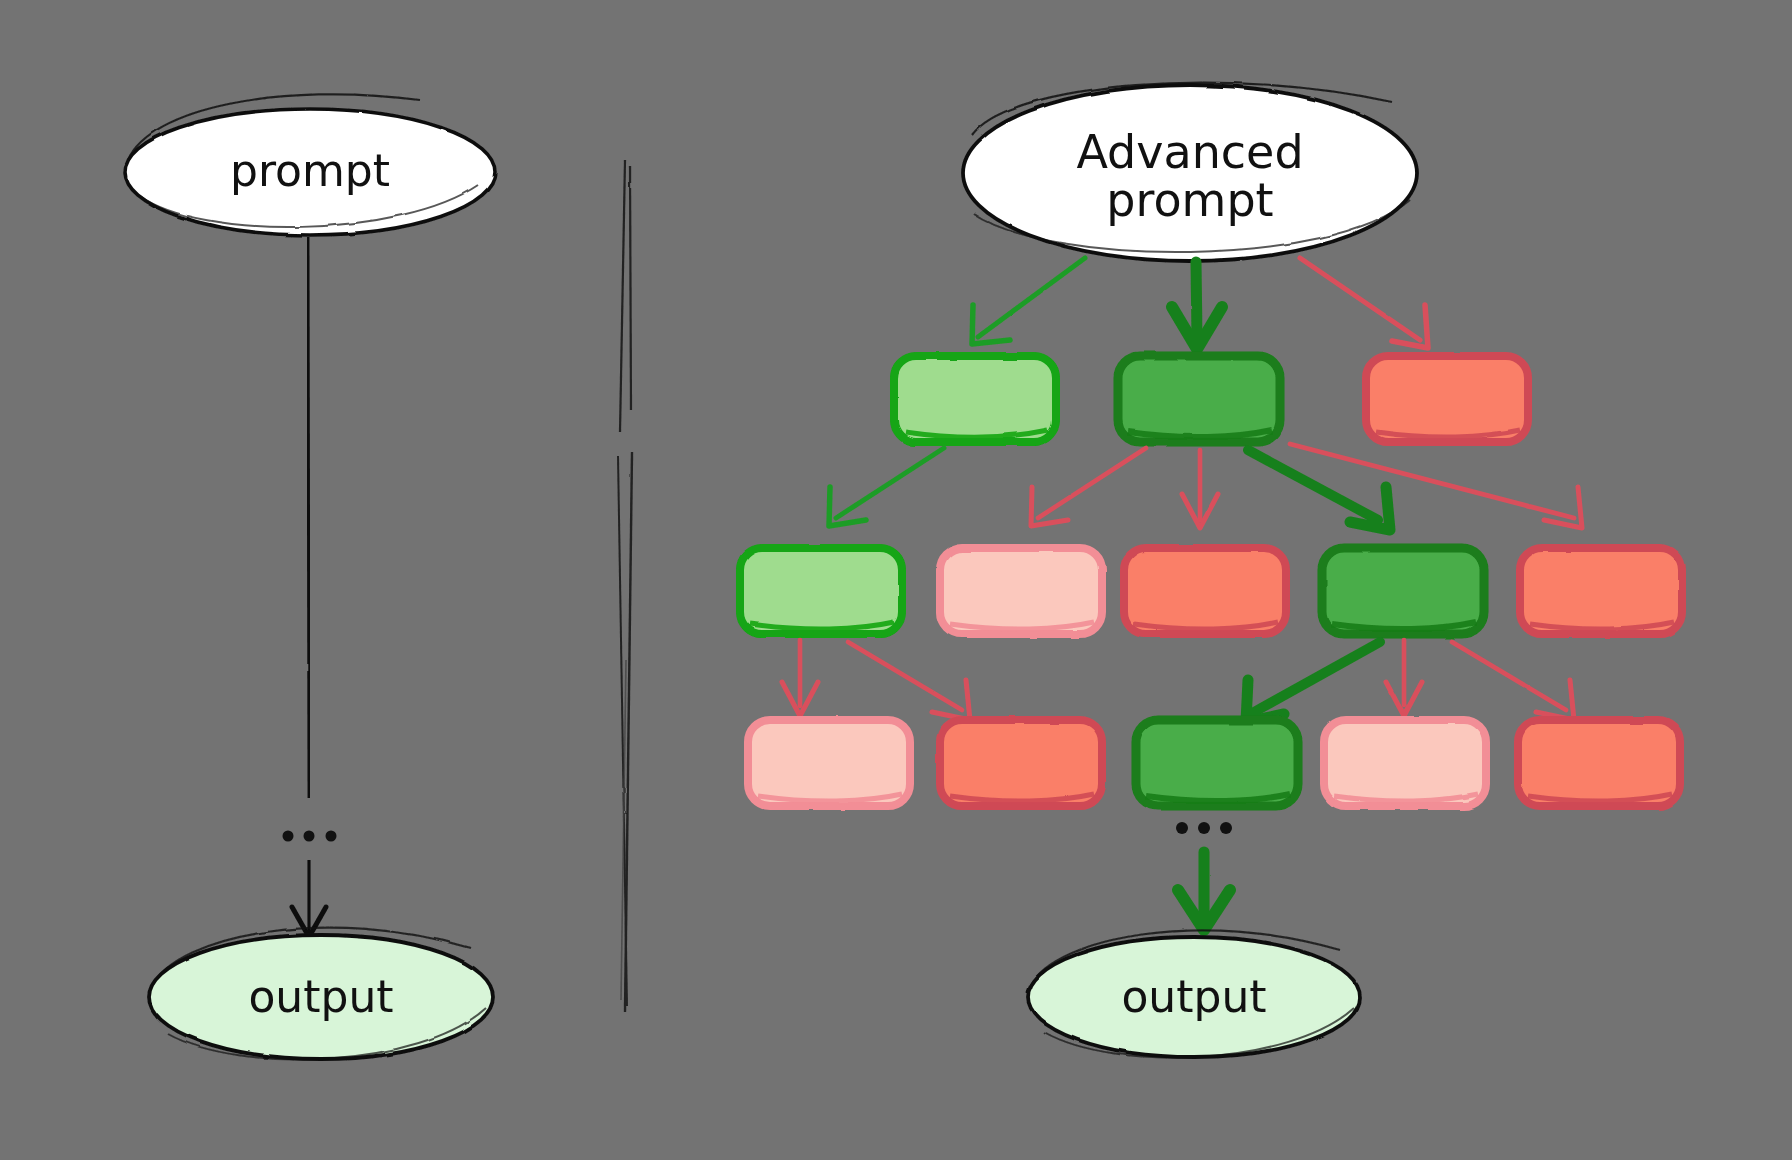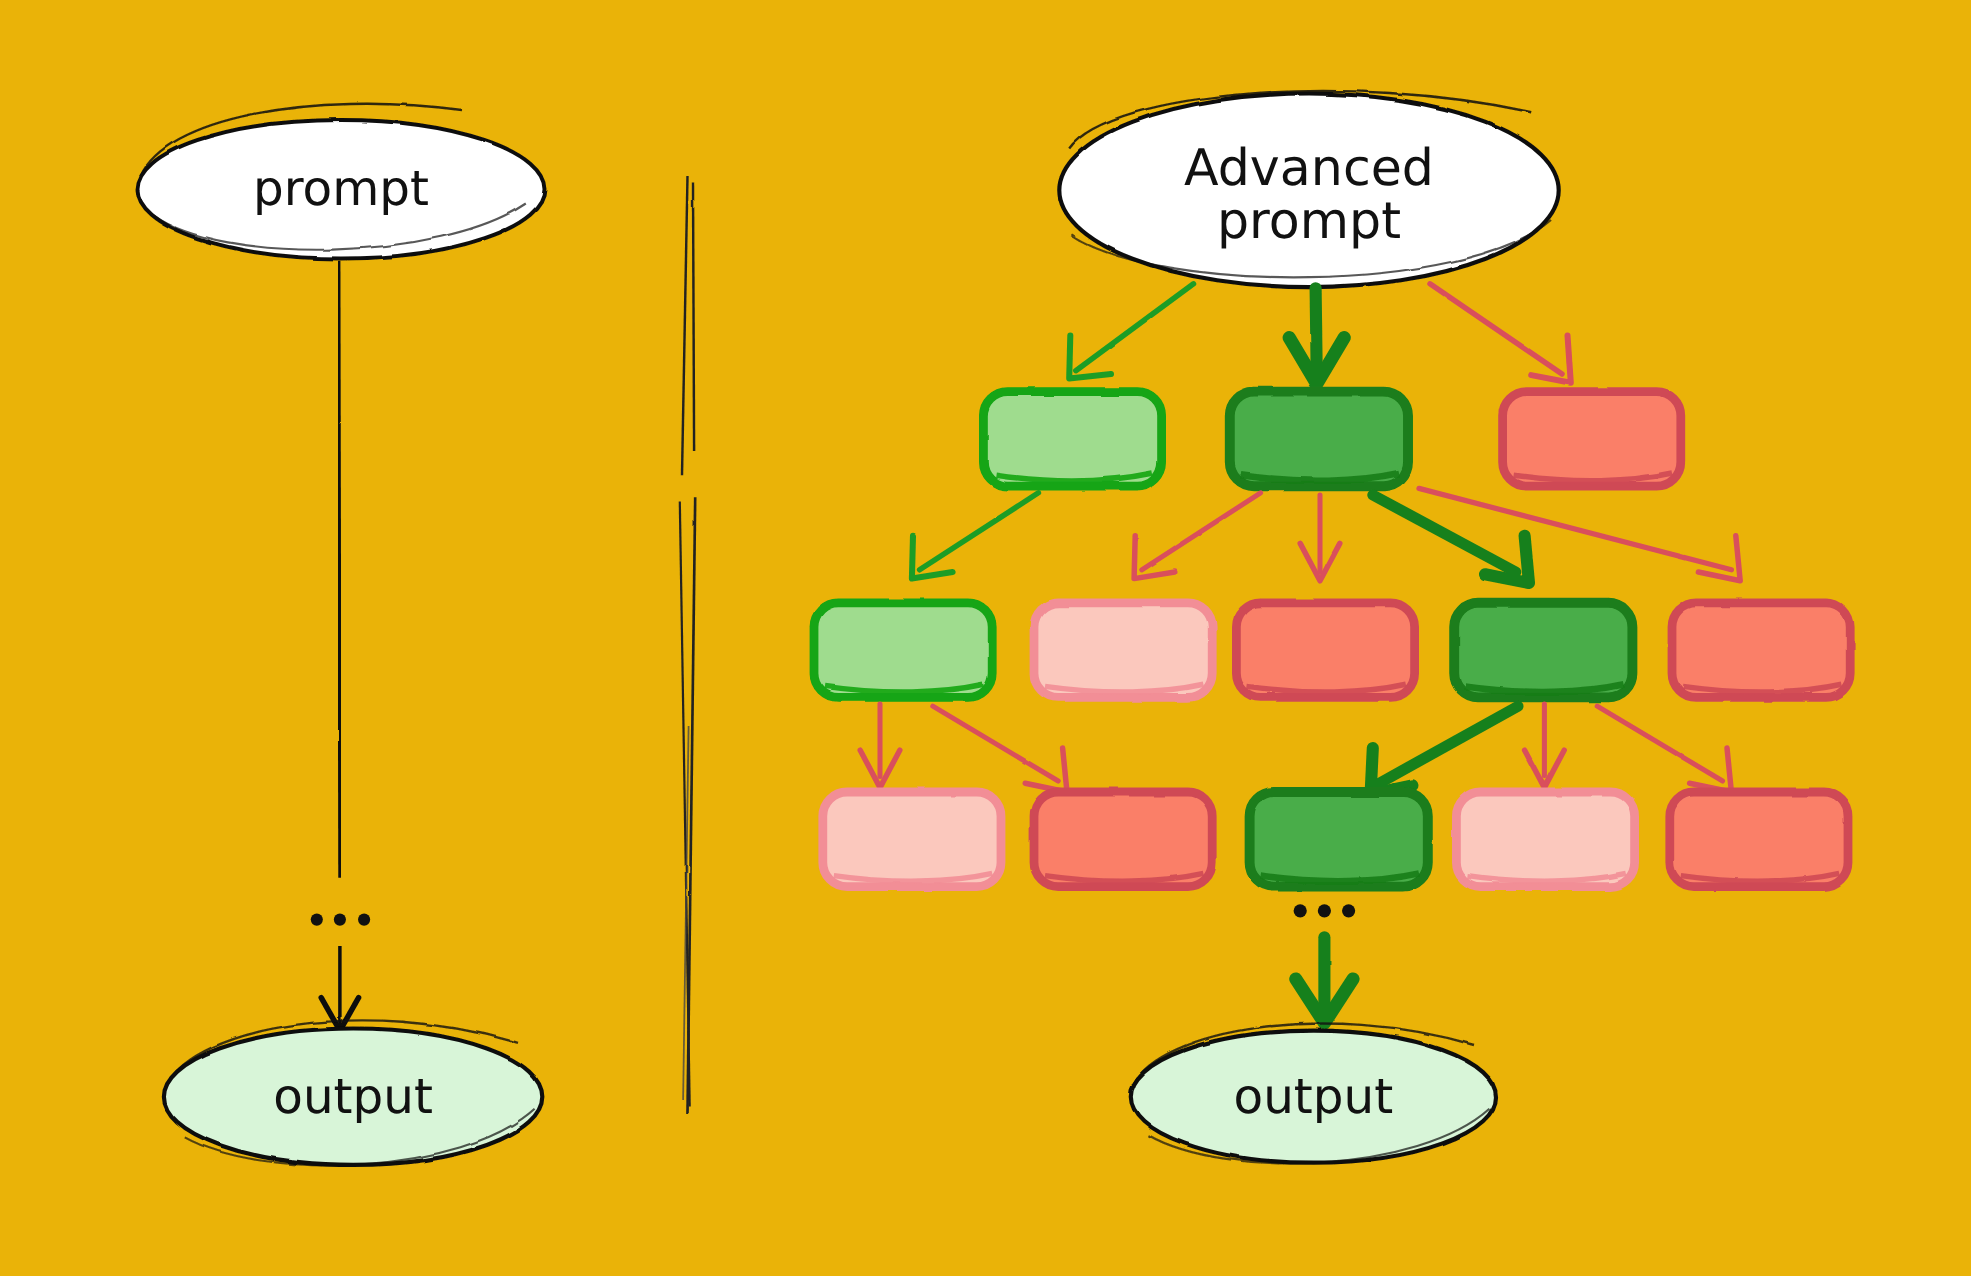--- a/index.html
+++ b/index.html
@@ -1,17 +1,17 @@
 <!DOCTYPE html>
 <html><head>
 <meta charset="utf-8">
 <style>
   html,body{margin:0;padding:0;background:#ffffff;}
   body{width:1792px;height:1160px;overflow:hidden;font-family:"DejaVu Sans",sans-serif;}
-  #stage{position:relative;width:1792px;height:1160px;background:#eab308;}
+  #stage{position:relative;width:1792px;height:1160px;background:#737373;}
   svg#canvas{position:absolute;left:0;top:0;width:1792px;height:1160px;}
   text.label{font-family:"DejaVu Sans",sans-serif;fill:#111;}
 </style>
 </head>
 <body>
 
 <div id="stage">
 <svg id="canvas" viewBox="0 0 1792 1160" xmlns="http://www.w3.org/2000/svg">
 
   <defs>

